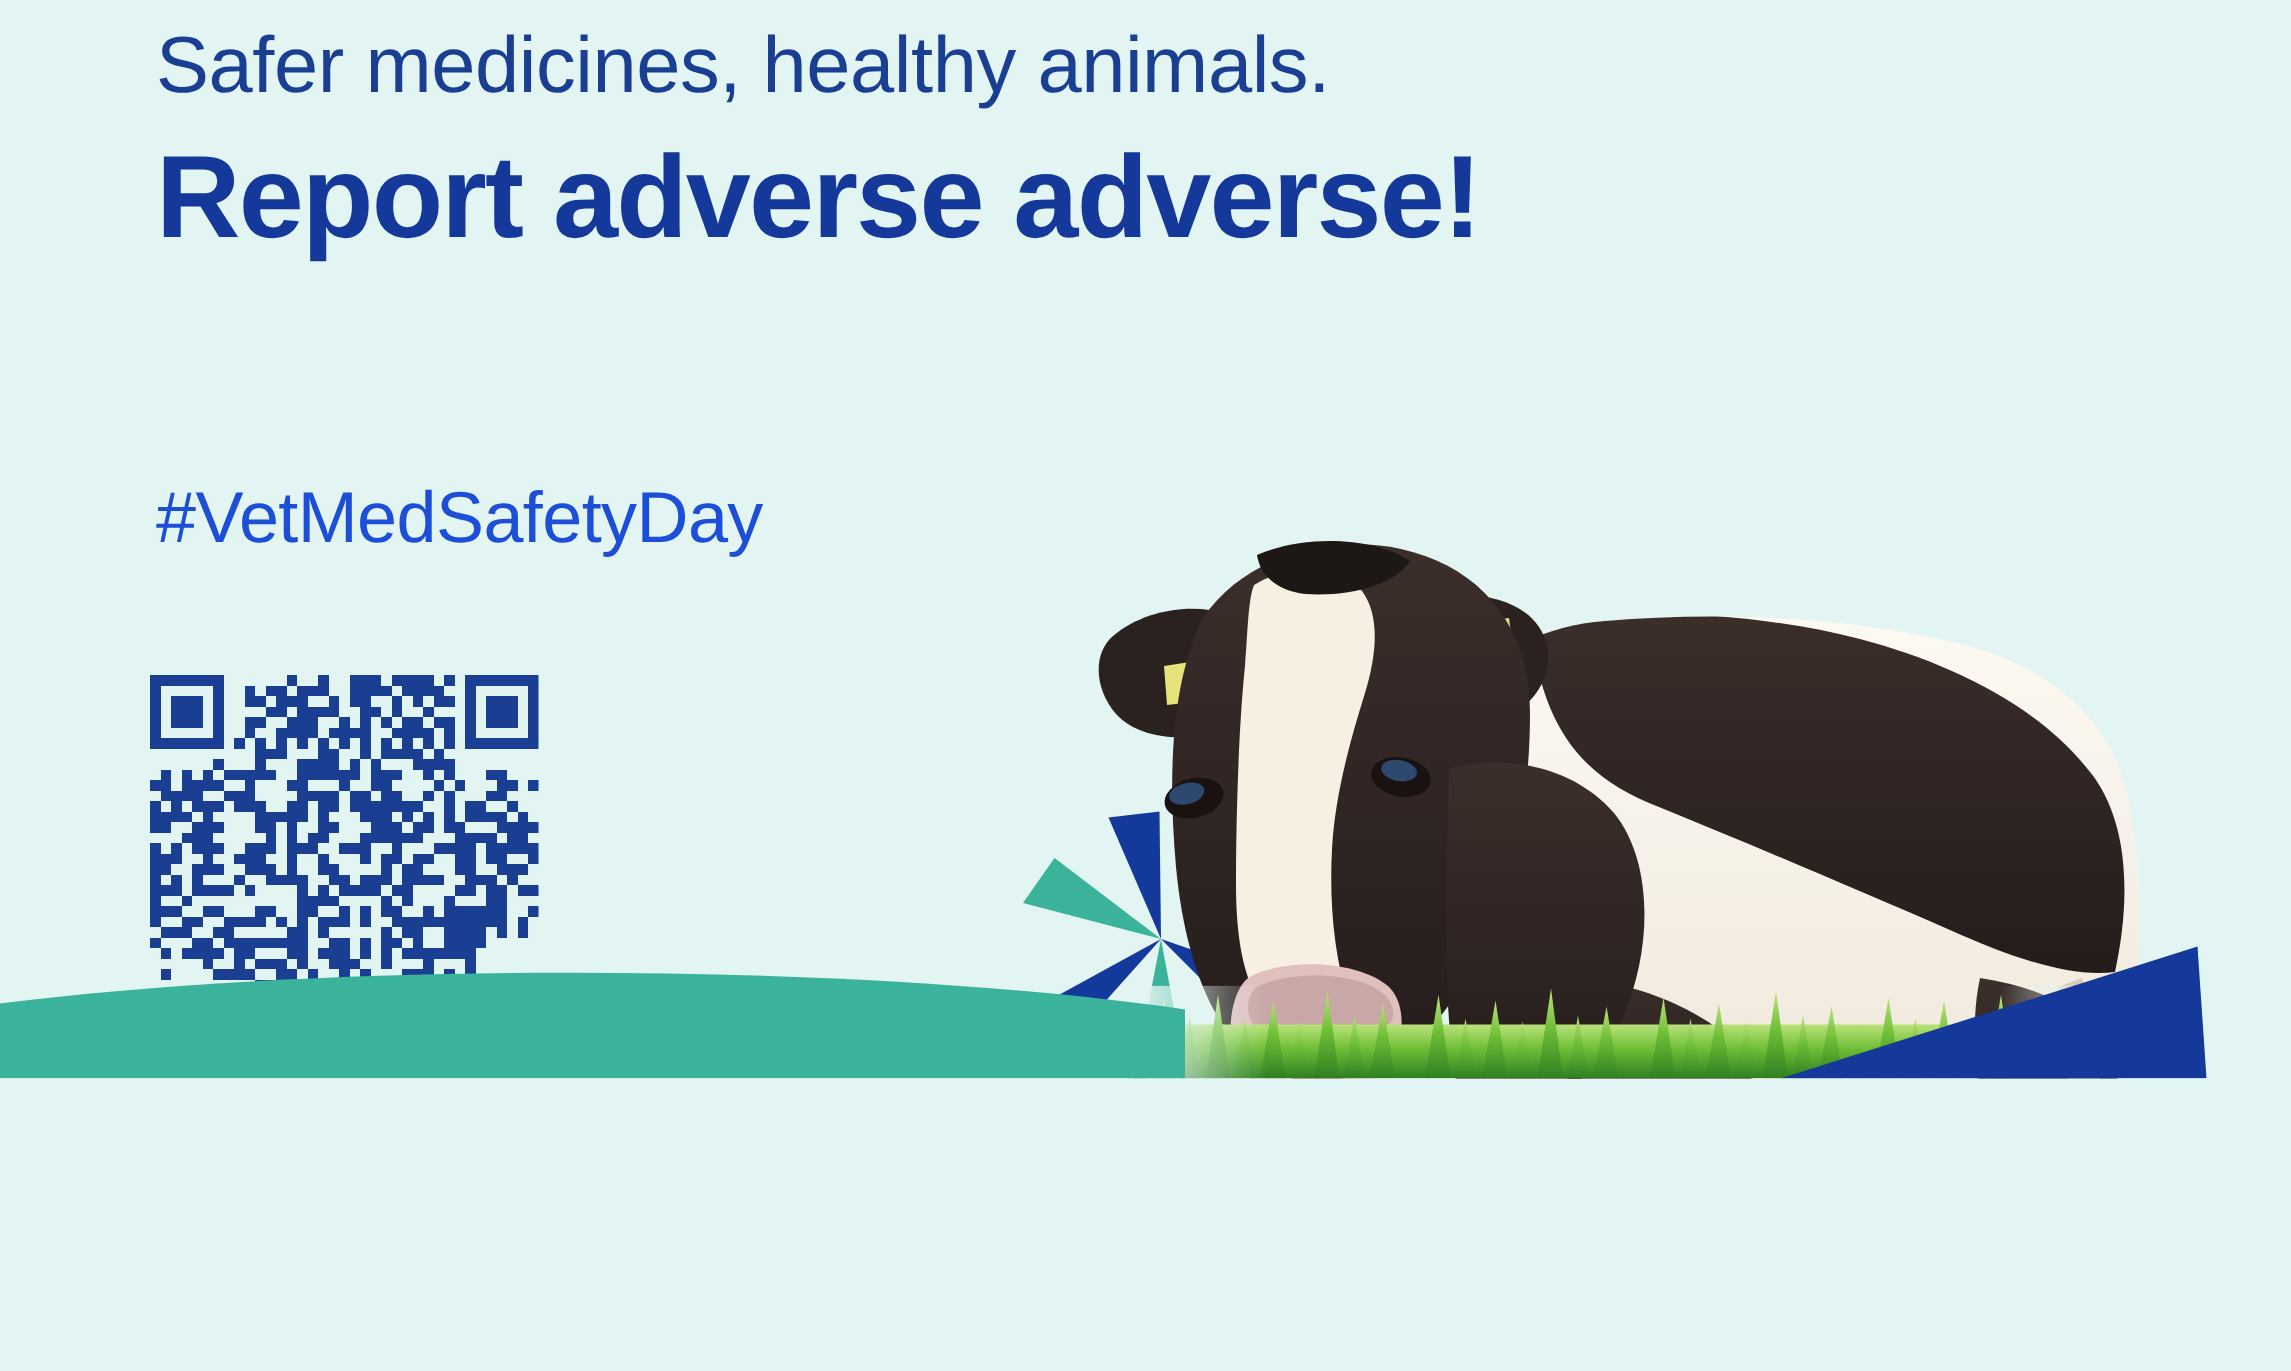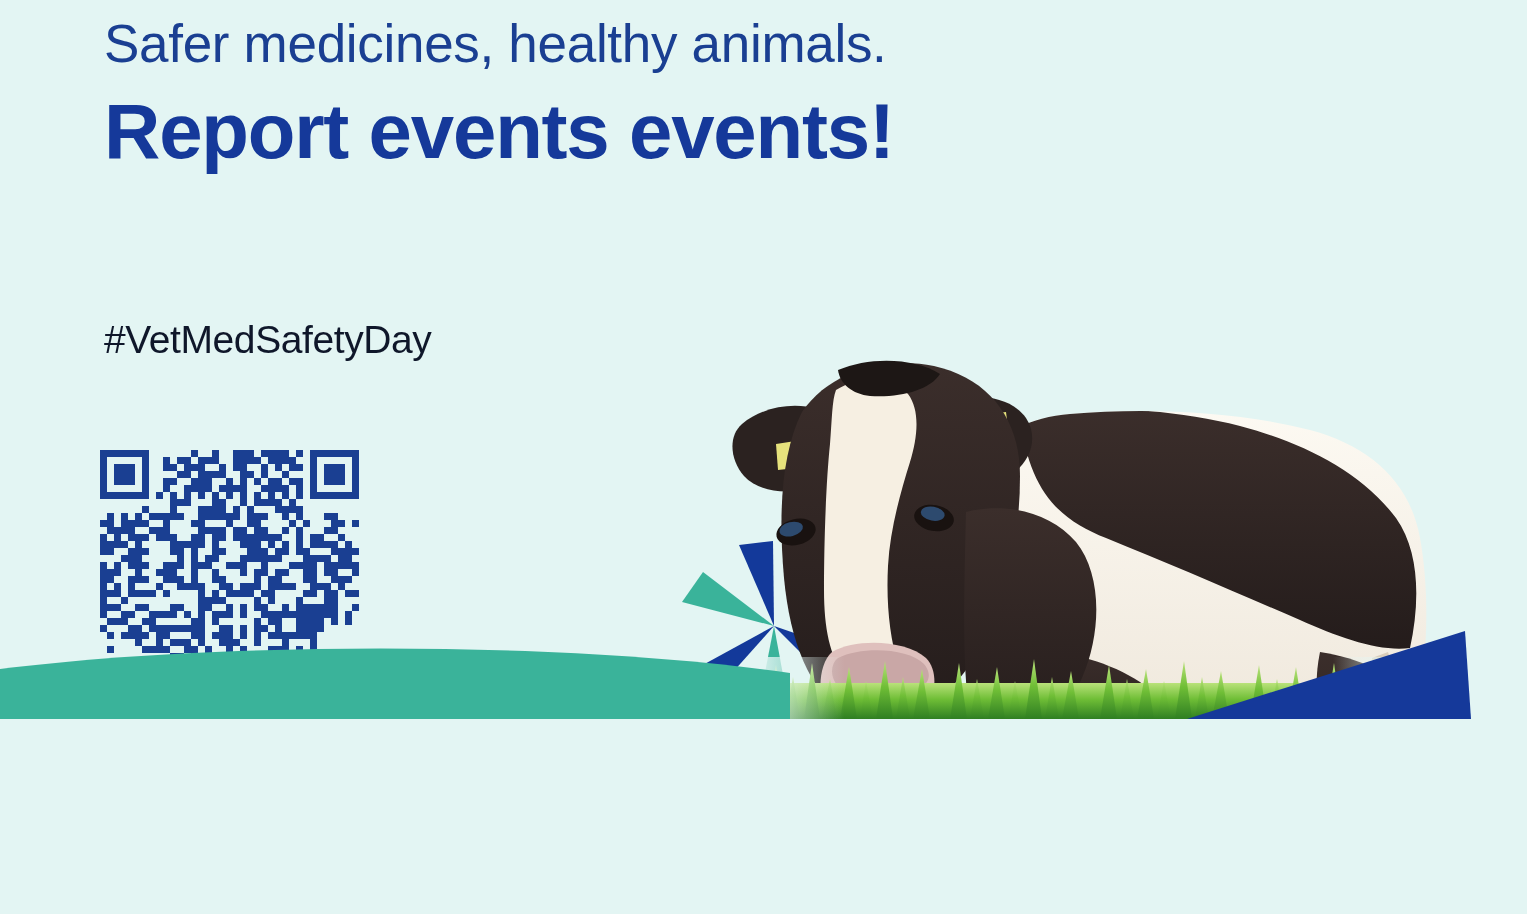--- a/index.html
+++ b/index.html
@@ -35,23 +35,23 @@
     line-height:1.1;
     font-weight:700;
     color:#15399a;
     letter-spacing:-1.2px;
     margin-top:16px;
     white-space:nowrap;
   }
   .hashtag{
     position:absolute;
     left:104px; top:318px;
-    font-size:39px;
+    font-size:48px;
     font-weight:400;
-    color:#0f172a;
+    color:#1d4ed8;
     letter-spacing:-0.4px;
     white-space:nowrap;
   }
 
   
   .qr-wrap{
     position:absolute;
     left:100px; top:450px;
     width:259px;height:259px;
     background:#e3f5f3;
@@ -103,21 +103,21 @@
   }
   .grass-strip svg{display:block;width:660px;height:62px;}
 </style>
 </head>
 <body>
 
 <div id="poster">
 
   <div class="headline-block">
     <div class="tagline">Safer medicines, healthy animals.</div>
-    <div class="maintitle">Report events events!</div>
+    <div class="maintitle">Report adverse adverse!</div>
   </div>
 
   <div class="hashtag">#VetMedSafetyDay</div>
 
   <div class="qr-wrap">
     <svg viewBox="0 0 37 37" shape-rendering="crispEdges" aria-hidden="true">
       <rect width="37" height="37" fill="#e3f5f3"></rect>
       <g fill="#1a3f92" id="qr-modules">
           <path d="M0 0h1v1h-1zM1 0h1v1h-1zM2 0h1v1h-1zM3 0h1v1h-1zM4 0h1v1h-1zM5 0h1v1h-1zM6 0h1v1h-1zM13 0h1v1h-1zM16 0h1v1h-1zM19 0h1v1h-1zM20 0h1v1h-1zM21 0h1v1h-1zM23 0h1v1h-1zM24 0h1v1h-1zM25 0h1v1h-1zM26 0h1v1h-1zM28 0h1v1h-1zM30 0h1v1h-1zM31 0h1v1h-1zM32 0h1v1h-1zM33 0h1v1h-1zM34 0h1v1h-1zM35 0h1v1h-1zM36 0h1v1h-1zM0 1h1v1h-1zM6 1h1v1h-1zM9 1h1v1h-1zM11 1h1v1h-1zM12 1h1v1h-1zM14 1h1v1h-1zM15 1h1v1h-1zM16 1h1v1h-1zM19 1h1v1h-1zM20 1h1v1h-1zM21 1h1v1h-1zM22 1h1v1h-1zM24 1h1v1h-1zM25 1h1v1h-1zM26 1h1v1h-1zM27 1h1v1h-1zM30 1h1v1h-1zM36 1h1v1h-1zM0 2h1v1h-1zM2 2h1v1h-1zM3 2h1v1h-1zM4 2h1v1h-1zM6 2h1v1h-1zM9 2h1v1h-1zM10 2h1v1h-1zM12 2h1v1h-1zM13 2h1v1h-1zM14 2h1v1h-1zM17 2h1v1h-1zM19 2h1v1h-1zM20 2h1v1h-1zM23 2h1v1h-1zM25 2h1v1h-1zM27 2h1v1h-1zM28 2h1v1h-1zM30 2h1v1h-1zM32 2h1v1h-1zM33 2h1v1h-1zM34 2h1v1h-1zM36 2h1v1h-1zM0 3h1v1h-1zM2 3h1v1h-1zM3 3h1v1h-1zM4 3h1v1h-1zM6 3h1v1h-1zM11 3h1v1h-1zM12 3h1v1h-1zM14 3h1v1h-1zM15 3h1v1h-1zM16 3h1v1h-1zM17 3h1v1h-1zM20 3h1v1h-1zM21 3h1v1h-1zM23 3h1v1h-1zM26 3h1v1h-1zM30 3h1v1h-1zM32 3h1v1h-1zM33 3h1v1h-1zM34 3h1v1h-1zM36 3h1v1h-1zM0 4h1v1h-1zM2 4h1v1h-1zM3 4h1v1h-1zM4 4h1v1h-1zM6 4h1v1h-1zM9 4h1v1h-1zM10 4h1v1h-1zM13 4h1v1h-1zM14 4h1v1h-1zM15 4h1v1h-1zM18 4h1v1h-1zM20 4h1v1h-1zM22 4h1v1h-1zM24 4h1v1h-1zM25 4h1v1h-1zM27 4h1v1h-1zM28 4h1v1h-1zM30 4h1v1h-1zM32 4h1v1h-1zM33 4h1v1h-1zM34 4h1v1h-1zM36 4h1v1h-1zM0 5h1v1h-1zM6 5h1v1h-1zM9 5h1v1h-1zM12 5h1v1h-1zM13 5h1v1h-1zM14 5h1v1h-1zM15 5h1v1h-1zM17 5h1v1h-1zM18 5h1v1h-1zM19 5h1v1h-1zM20 5h1v1h-1zM23 5h1v1h-1zM24 5h1v1h-1zM25 5h1v1h-1zM26 5h1v1h-1zM28 5h1v1h-1zM30 5h1v1h-1zM36 5h1v1h-1zM0 6h1v1h-1zM1 6h1v1h-1zM2 6h1v1h-1zM3 6h1v1h-1zM4 6h1v1h-1zM5 6h1v1h-1zM6 6h1v1h-1zM8 6h1v1h-1zM10 6h1v1h-1zM12 6h1v1h-1zM14 6h1v1h-1zM16 6h1v1h-1zM18 6h1v1h-1zM20 6h1v1h-1zM22 6h1v1h-1zM24 6h1v1h-1zM26 6h1v1h-1zM28 6h1v1h-1zM30 6h1v1h-1zM31 6h1v1h-1zM32 6h1v1h-1zM33 6h1v1h-1zM34 6h1v1h-1zM35 6h1v1h-1zM36 6h1v1h-1zM10 7h1v1h-1zM11 7h1v1h-1zM12 7h1v1h-1zM16 7h1v1h-1zM17 7h1v1h-1zM20 7h1v1h-1zM22 7h1v1h-1zM23 7h1v1h-1zM24 7h1v1h-1zM25 7h1v1h-1zM27 7h1v1h-1zM6 8h1v1h-1zM10 8h1v1h-1zM14 8h1v1h-1zM15 8h1v1h-1zM16 8h1v1h-1zM17 8h1v1h-1zM19 8h1v1h-1zM21 8h1v1h-1zM25 8h1v1h-1zM26 8h1v1h-1zM27 8h1v1h-1zM28 8h1v1h-1zM1 9h1v1h-1zM3 9h1v1h-1zM5 9h1v1h-1zM7 9h1v1h-1zM8 9h1v1h-1zM9 9h1v1h-1zM10 9h1v1h-1zM11 9h1v1h-1zM14 9h1v1h-1zM15 9h1v1h-1zM16 9h1v1h-1zM17 9h1v1h-1zM18 9h1v1h-1zM19 9h1v1h-1zM21 9h1v1h-1zM22 9h1v1h-1zM23 9h1v1h-1zM26 9h1v1h-1zM28 9h1v1h-1zM32 9h1v1h-1zM33 9h1v1h-1zM0 10h1v1h-1zM1 10h1v1h-1zM3 10h1v1h-1zM4 10h1v1h-1zM5 10h1v1h-1zM6 10h1v1h-1zM9 10h1v1h-1zM13 10h1v1h-1zM14 10h1v1h-1zM18 10h1v1h-1zM21 10h1v1h-1zM22 10h1v1h-1zM27 10h1v1h-1zM29 10h1v1h-1zM33 10h1v1h-1zM34 10h1v1h-1zM36 10h1v1h-1zM1 11h1v1h-1zM2 11h1v1h-1zM3 11h1v1h-1zM4 11h1v1h-1zM7 11h1v1h-1zM8 11h1v1h-1zM9 11h1v1h-1zM14 11h1v1h-1zM15 11h1v1h-1zM16 11h1v1h-1zM17 11h1v1h-1zM19 11h1v1h-1zM20 11h1v1h-1zM22 11h1v1h-1zM23 11h1v1h-1zM26 11h1v1h-1zM28 11h1v1h-1zM32 11h1v1h-1zM33 11h1v1h-1zM0 12h1v1h-1zM2 12h1v1h-1zM4 12h1v1h-1zM5 12h1v1h-1zM6 12h1v1h-1zM8 12h1v1h-1zM9 12h1v1h-1zM10 12h1v1h-1zM13 12h1v1h-1zM14 12h1v1h-1zM16 12h1v1h-1zM17 12h1v1h-1zM19 12h1v1h-1zM20 12h1v1h-1zM21 12h1v1h-1zM22 12h1v1h-1zM23 12h1v1h-1zM24 12h1v1h-1zM25 12h1v1h-1zM28 12h1v1h-1zM30 12h1v1h-1zM31 12h1v1h-1zM34 12h1v1h-1zM0 13h1v1h-1zM1 13h1v1h-1zM2 13h1v1h-1zM3 13h1v1h-1zM5 13h1v1h-1zM10 13h1v1h-1zM11 13h1v1h-1zM12 13h1v1h-1zM13 13h1v1h-1zM14 13h1v1h-1zM16 13h1v1h-1zM20 13h1v1h-1zM21 13h1v1h-1zM22 13h1v1h-1zM24 13h1v1h-1zM26 13h1v1h-1zM28 13h1v1h-1zM30 13h1v1h-1zM31 13h1v1h-1zM32 13h1v1h-1zM33 13h1v1h-1zM35 13h1v1h-1zM0 14h1v1h-1zM1 14h1v1h-1zM4 14h1v1h-1zM5 14h1v1h-1zM6 14h1v1h-1zM10 14h1v1h-1zM11 14h1v1h-1zM13 14h1v1h-1zM16 14h1v1h-1zM17 14h1v1h-1zM21 14h1v1h-1zM22 14h1v1h-1zM23 14h1v1h-1zM25 14h1v1h-1zM26 14h1v1h-1zM28 14h1v1h-1zM29 14h1v1h-1zM33 14h1v1h-1zM34 14h1v1h-1zM35 14h1v1h-1zM36 14h1v1h-1zM3 15h1v1h-1zM4 15h1v1h-1zM5 15h1v1h-1zM11 15h1v1h-1zM13 15h1v1h-1zM15 15h1v1h-1zM16 15h1v1h-1zM20 15h1v1h-1zM21 15h1v1h-1zM22 15h1v1h-1zM23 15h1v1h-1zM24 15h1v1h-1zM25 15h1v1h-1zM29 15h1v1h-1zM30 15h1v1h-1zM31 15h1v1h-1zM32 15h1v1h-1zM34 15h1v1h-1zM35 15h1v1h-1zM0 16h1v1h-1zM2 16h1v1h-1zM4 16h1v1h-1zM5 16h1v1h-1zM6 16h1v1h-1zM9 16h1v1h-1zM10 16h1v1h-1zM11 16h1v1h-1zM13 16h1v1h-1zM14 16h1v1h-1zM15 16h1v1h-1zM18 16h1v1h-1zM19 16h1v1h-1zM20 16h1v1h-1zM23 16h1v1h-1zM27 16h1v1h-1zM28 16h1v1h-1zM29 16h1v1h-1zM30 16h1v1h-1zM32 16h1v1h-1zM33 16h1v1h-1zM34 16h1v1h-1zM35 16h1v1h-1zM36 16h1v1h-1zM0 17h1v1h-1zM1 17h1v1h-1zM2 17h1v1h-1zM5 17h1v1h-1zM8 17h1v1h-1zM9 17h1v1h-1zM10 17h1v1h-1zM13 17h1v1h-1zM16 17h1v1h-1zM20 17h1v1h-1zM22 17h1v1h-1zM23 17h1v1h-1zM25 17h1v1h-1zM26 17h1v1h-1zM29 17h1v1h-1zM30 17h1v1h-1zM32 17h1v1h-1zM33 17h1v1h-1zM36 17h1v1h-1zM0 18h1v1h-1zM1 18h1v1h-1zM4 18h1v1h-1zM5 18h1v1h-1zM6 18h1v1h-1zM9 18h1v1h-1zM10 18h1v1h-1zM11 18h1v1h-1zM13 18h1v1h-1zM16 18h1v1h-1zM17 18h1v1h-1zM22 18h1v1h-1zM24 18h1v1h-1zM25 18h1v1h-1zM29 18h1v1h-1zM30 18h1v1h-1zM33 18h1v1h-1zM34 18h1v1h-1zM35 18h1v1h-1zM0 19h1v1h-1zM2 19h1v1h-1zM4 19h1v1h-1zM8 19h1v1h-1zM11 19h1v1h-1zM12 19h1v1h-1zM13 19h1v1h-1zM14 19h1v1h-1zM17 19h1v1h-1zM18 19h1v1h-1zM20 19h1v1h-1zM21 19h1v1h-1zM22 19h1v1h-1zM24 19h1v1h-1zM25 19h1v1h-1zM26 19h1v1h-1zM27 19h1v1h-1zM30 19h1v1h-1zM31 19h1v1h-1zM32 19h1v1h-1zM34 19h1v1h-1zM0 20h1v1h-1zM1 20h1v1h-1zM2 20h1v1h-1zM4 20h1v1h-1zM5 20h1v1h-1zM6 20h1v1h-1zM7 20h1v1h-1zM9 20h1v1h-1zM14 20h1v1h-1zM16 20h1v1h-1zM18 20h1v1h-1zM19 20h1v1h-1zM20 20h1v1h-1zM21 20h1v1h-1zM23 20h1v1h-1zM24 20h1v1h-1zM29 20h1v1h-1zM30 20h1v1h-1zM32 20h1v1h-1zM33 20h1v1h-1zM35 20h1v1h-1zM36 20h1v1h-1zM0 21h1v1h-1zM3 21h1v1h-1zM14 21h1v1h-1zM15 21h1v1h-1zM16 21h1v1h-1zM17 21h1v1h-1zM22 21h1v1h-1zM24 21h1v1h-1zM28 21h1v1h-1zM32 21h1v1h-1zM33 21h1v1h-1zM0 22h1v1h-1zM1 22h1v1h-1zM2 22h1v1h-1zM5 22h1v1h-1zM6 22h1v1h-1zM10 22h1v1h-1zM11 22h1v1h-1zM14 22h1v1h-1zM15 22h1v1h-1zM18 22h1v1h-1zM20 22h1v1h-1zM22 22h1v1h-1zM23 22h1v1h-1zM26 22h1v1h-1zM28 22h1v1h-1zM29 22h1v1h-1zM30 22h1v1h-1zM31 22h1v1h-1zM32 22h1v1h-1zM33 22h1v1h-1zM36 22h1v1h-1zM0 23h1v1h-1zM3 23h1v1h-1zM4 23h1v1h-1zM7 23h1v1h-1zM8 23h1v1h-1zM9 23h1v1h-1zM10 23h1v1h-1zM12 23h1v1h-1zM14 23h1v1h-1zM16 23h1v1h-1zM17 23h1v1h-1zM18 23h1v1h-1zM20 23h1v1h-1zM23 23h1v1h-1zM24 23h1v1h-1zM25 23h1v1h-1zM26 23h1v1h-1zM27 23h1v1h-1zM28 23h1v1h-1zM29 23h1v1h-1zM30 23h1v1h-1zM31 23h1v1h-1zM32 23h1v1h-1zM33 23h1v1h-1zM35 23h1v1h-1zM1 24h1v1h-1zM2 24h1v1h-1zM3 24h1v1h-1zM6 24h1v1h-1zM7 24h1v1h-1zM13 24h1v1h-1zM14 24h1v1h-1zM16 24h1v1h-1zM22 24h1v1h-1zM24 24h1v1h-1zM25 24h1v1h-1zM28 24h1v1h-1zM29 24h1v1h-1zM30 24h1v1h-1zM31 24h1v1h-1zM33 24h1v1h-1zM35 24h1v1h-1zM0 25h1v1h-1zM4 25h1v1h-1zM5 25h1v1h-1zM7 25h1v1h-1zM8 25h1v1h-1zM9 25h1v1h-1zM10 25h1v1h-1zM11 25h1v1h-1zM12 25h1v1h-1zM13 25h1v1h-1zM14 25h1v1h-1zM17 25h1v1h-1zM18 25h1v1h-1zM20 25h1v1h-1zM22 25h1v1h-1zM23 25h1v1h-1zM25 25h1v1h-1zM28 25h1v1h-1zM29 25h1v1h-1zM30 25h1v1h-1zM31 25h1v1h-1zM1 26h1v1h-1zM3 26h1v1h-1zM4 26h1v1h-1zM5 26h1v1h-1zM6 26h1v1h-1zM8 26h1v1h-1zM9 26h1v1h-1zM13 26h1v1h-1zM14 26h1v1h-1zM16 26h1v1h-1zM17 26h1v1h-1zM18 26h1v1h-1zM20 26h1v1h-1zM22 26h1v1h-1zM24 26h1v1h-1zM25 26h1v1h-1zM26 26h1v1h-1zM27 26h1v1h-1zM28 26h1v1h-1zM29 26h1v1h-1zM30 26h1v1h-1zM5 27h1v1h-1zM8 27h1v1h-1zM10 27h1v1h-1zM11 27h1v1h-1zM12 27h1v1h-1zM14 27h1v1h-1zM17 27h1v1h-1zM18 27h1v1h-1zM19 27h1v1h-1zM22 27h1v1h-1zM26 27h1v1h-1zM30 27h1v1h-1zM1 28h1v1h-1zM6 28h1v1h-1zM7 28h1v1h-1zM8 28h1v1h-1zM9 28h1v1h-1zM12 28h1v1h-1zM13 28h1v1h-1zM15 28h1v1h-1zM18 28h1v1h-1zM20 28h1v1h-1zM24 28h1v1h-1zM25 28h1v1h-1zM26 28h1v1h-1zM28 28h1v1h-1zM30 28h1v1h-1zM10 29h1v1h-1zM11 29h1v1h-1zM13 29h1v1h-1zM14 29h1v1h-1zM16 29h1v1h-1zM17 29h1v1h-1zM20 29h1v1h-1zM22 29h1v1h-1zM23 29h1v1h-1zM24 29h1v1h-1zM25 29h1v1h-1zM26 29h1v1h-1zM30 29h1v1h-1zM0 30h1v1h-1zM1 30h1v1h-1zM2 30h1v1h-1zM3 30h1v1h-1zM4 30h1v1h-1zM5 30h1v1h-1zM6 30h1v1h-1zM9 30h1v1h-1zM12 30h1v1h-1zM13 30h1v1h-1zM19 30h1v1h-1zM20 30h1v1h-1zM22 30h1v1h-1zM24 30h1v1h-1zM26 30h1v1h-1zM27 30h1v1h-1zM28 30h1v1h-1zM29 30h1v1h-1zM30 30h1v1h-1zM0 31h1v1h-1zM6 31h1v1h-1zM9 31h1v1h-1zM11 31h1v1h-1zM12 31h1v1h-1zM15 31h1v1h-1zM16 31h1v1h-1zM19 31h1v1h-1zM20 31h1v1h-1zM24 31h1v1h-1zM25 31h1v1h-1zM0 32h1v1h-1zM2 32h1v1h-1zM3 32h1v1h-1zM4 32h1v1h-1zM6 32h1v1h-1zM9 32h1v1h-1zM10 32h1v1h-1zM11 32h1v1h-1zM12 32h1v1h-1zM13 32h1v1h-1zM17 32h1v1h-1zM18 32h1v1h-1zM19 32h1v1h-1zM20 32h1v1h-1zM22 32h1v1h-1zM23 32h1v1h-1zM24 32h1v1h-1zM25 32h1v1h-1zM0 33h1v1h-1zM2 33h1v1h-1zM3 33h1v1h-1zM4 33h1v1h-1zM6 33h1v1h-1zM9 33h1v1h-1zM12 33h1v1h-1zM13 33h1v1h-1zM14 33h1v1h-1zM15 33h1v1h-1zM20 33h1v1h-1zM22 33h1v1h-1zM24 33h1v1h-1zM25 33h1v1h-1zM0 34h1v1h-1zM2 34h1v1h-1zM3 34h1v1h-1zM4 34h1v1h-1zM6 34h1v1h-1zM9 34h1v1h-1zM11 34h1v1h-1zM12 34h1v1h-1zM13 34h1v1h-1zM15 34h1v1h-1zM18 34h1v1h-1zM20 34h1v1h-1zM21 34h1v1h-1zM23 34h1v1h-1zM0 35h1v1h-1zM6 35h1v1h-1zM10 35h1v1h-1zM11 35h1v1h-1zM12 35h1v1h-1zM16 35h1v1h-1zM17 35h1v1h-1zM19 35h1v1h-1zM20 35h1v1h-1zM21 35h1v1h-1zM22 35h1v1h-1zM24 35h1v1h-1zM0 36h1v1h-1zM1 36h1v1h-1zM2 36h1v1h-1zM3 36h1v1h-1zM4 36h1v1h-1zM5 36h1v1h-1zM6 36h1v1h-1zM9 36h1v1h-1zM10 36h1v1h-1zM11 36h1v1h-1zM12 36h1v1h-1zM19 36h1v1h-1zM21 36h1v1h-1zM22 36h1v1h-1zM23 36h1v1h-1zM24 36h1v1h-1z" fill="#1a3f92"></path>
         </g>

